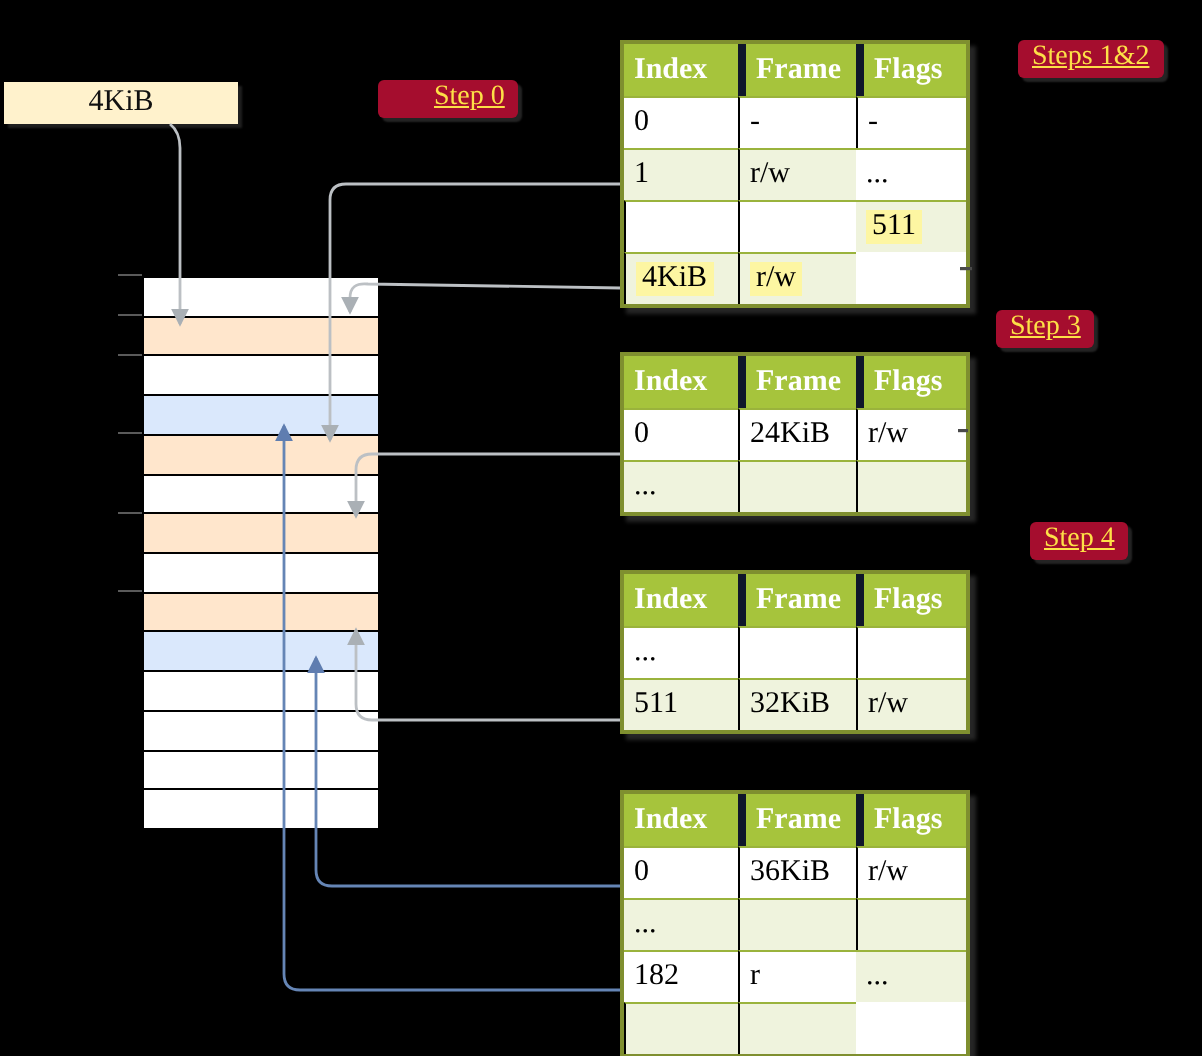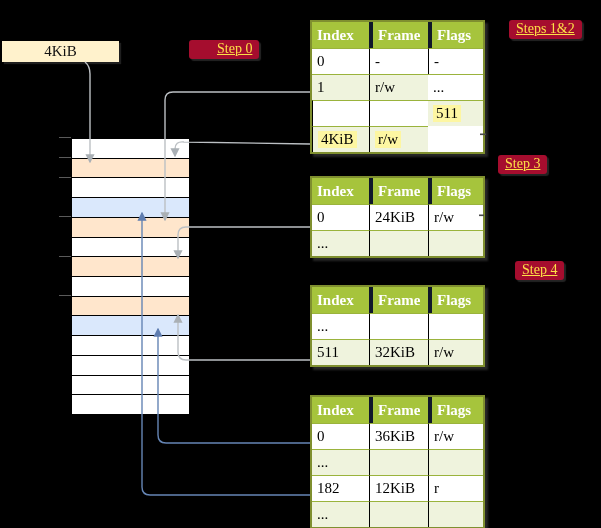--- a/index.html
+++ b/index.html
@@ -144,21 +144,20 @@
       <div class="hcell">Index</div>
       <div class="hcell">Frame</div>
       <div class="hcell">Flags</div>
       <div class="bcell c0">0</div>
       <div class="bcell c1">36KiB</div>
       <div class="bcell c2">r/w</div>
       <div class="bcell c0 shaded">...</div>
       <div class="bcell c1 shaded"></div>
       <div class="bcell c2 shaded"></div>
       <div class="bcell c0">182</div>
-      <div class="bcell c1">12KiB</div>
       <div class="bcell c2">r</div>
       <div class="bcell c0 shaded">...</div>
       <div class="bcell c1 shaded"></div>
       <div class="bcell c2 shaded"></div>
     </div>
 
   <svg id="wires" width="601" height="528" viewBox="0 0 601 528">
     <defs>
       <marker id="arrGray" viewBox="0 0 10 10" refX="8.5" refY="5" markerWidth="6.5" markerHeight="6.5" orient="auto-start-reverse">
         <path d="M0,0 L10,5 L0,10 z" fill="#aab0b5"></path>

